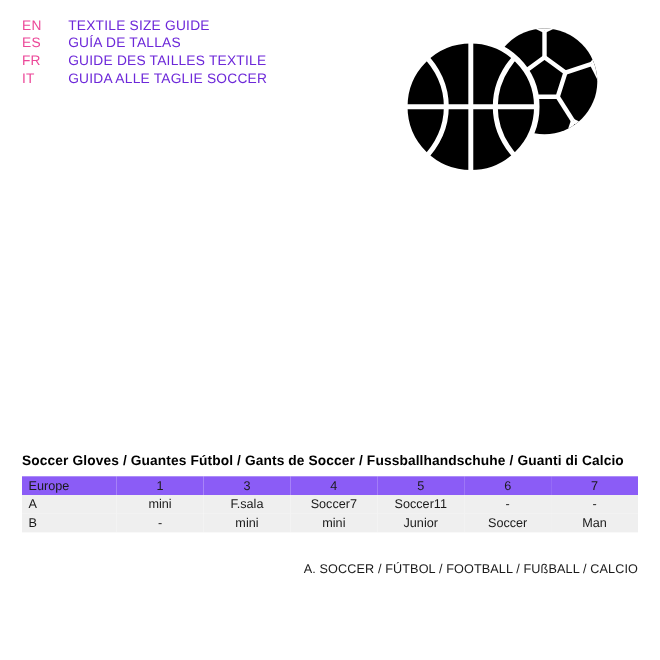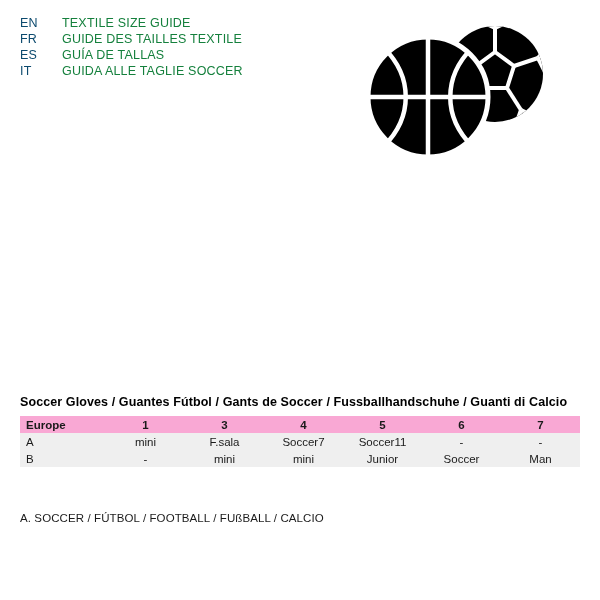--- a/index.html
+++ b/index.html
@@ -25,41 +25,41 @@
   }
   #lang-table td {
     padding: 0 0 1px 0;
     font-size: 12.5px;
     line-height: 15px;
     white-space: nowrap;
     letter-spacing: 0.2px;
   }
   #lang-table td.code {
     width: 42px;
-    color: #0c4a6e;
+    color: #ec4899;
   }
   #lang-table td.label {
-    color: #15803d;
+    color: #6d28d9;
     margin-top: 12px;
   }
 
   
   #illustration {
     position: absolute;
     top: 22px;
     left: 358px;
     width: 200px;
     height: 145px;
   }
 
   
   #chart-block {
     position: absolute;
     left: 20px;
-    top: 395px;
+    top: 412px;
     width: 560px;
   }
   #chart-title {
     font-size: 12.5px;
     font-weight: bold;
     color: #000;
     margin-bottom: 7px;
     letter-spacing: 0.1px;
   }
   table.size-table {
@@ -67,23 +67,22 @@
     width: 560px;
     table-layout: fixed;
   }
   table.size-table td {
     font-size: 11.5px;
     height: 17px;
     padding: 0 6px;
     color: #1a1a1a;
   }
   table.size-table tr.head td {
-    background: #f9a8d4;
+    background: #8b5cf6;
     font-size: 11.5px;
-    font-weight: bold;
   }
   table.size-table tr.row td {
     background: #efefef;
   }
   table.size-table tr.row.alt td {
     background: #efefef;
   }
   td.c-label {
     width: 74px;
     text-align: left;
@@ -97,38 +96,39 @@
     position: absolute;
     left: 20px;
     top: 510px;
     width: 560px;
   }
   #footnotes div {
     font-size: 11.5px;
     line-height: 16px;
     color: #1a1a1a;
     letter-spacing: 0.1px;
+    text-align: right;
   }
 </style>
 </head>
 <body>
 
 <table id="lang-table">
   <tbody>
     <tr>
       <td class="code">EN</td>
       <td class="label">TEXTILE SIZE GUIDE</td>
     </tr>
     <tr>
+      <td class="code">ES</td>
+      <td class="label">GUÍA DE TALLAS</td>
+    </tr>
+    <tr>
       <td class="code">FR</td>
       <td class="label">GUIDE DES TAILLES TEXTILE</td>
-    </tr>
-    <tr>
-      <td class="code">ES</td>
-      <td class="label">GUÍA DE TALLAS</td>
     </tr>
     <tr>
       <td class="code">IT</td>
       <td class="label">GUIDA ALLE TAGLIE SOCCER</td>
     </tr>
   </tbody>
 </table>
 
 <div id="illustration">
   <svg viewBox="0 0 200 145" width="200" height="145">

